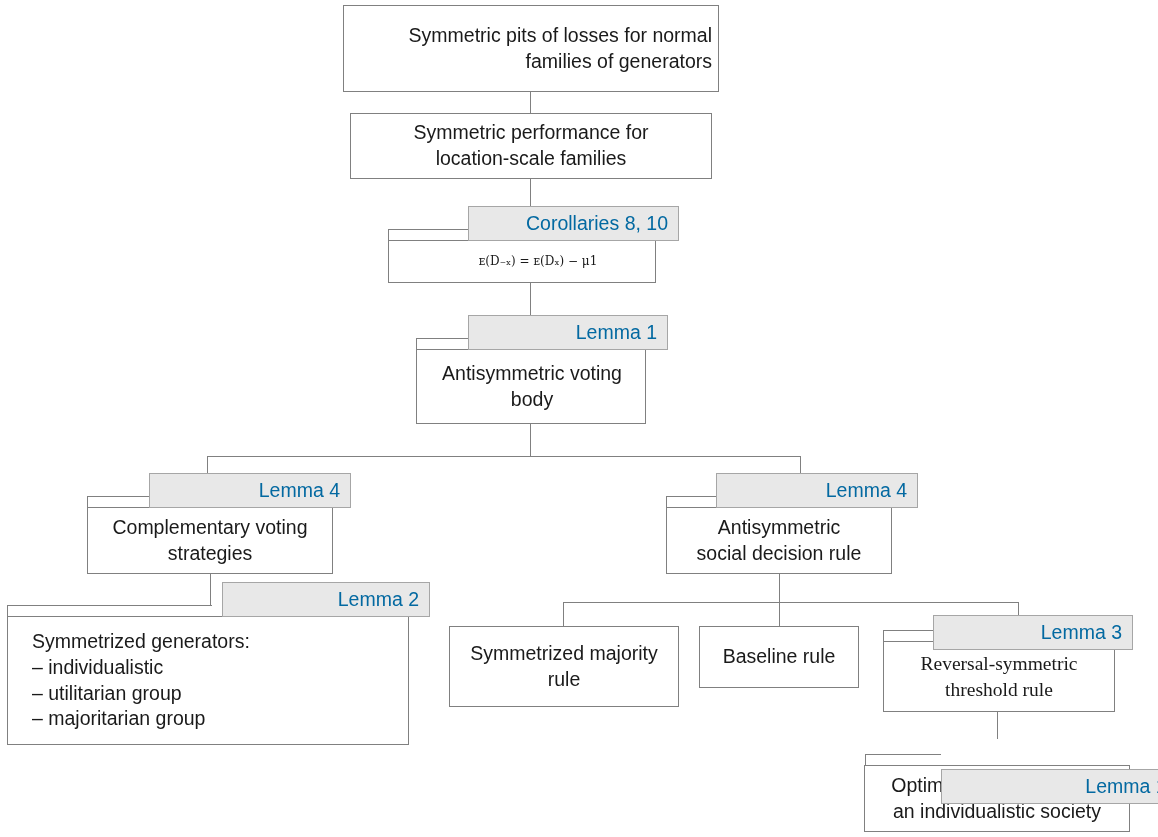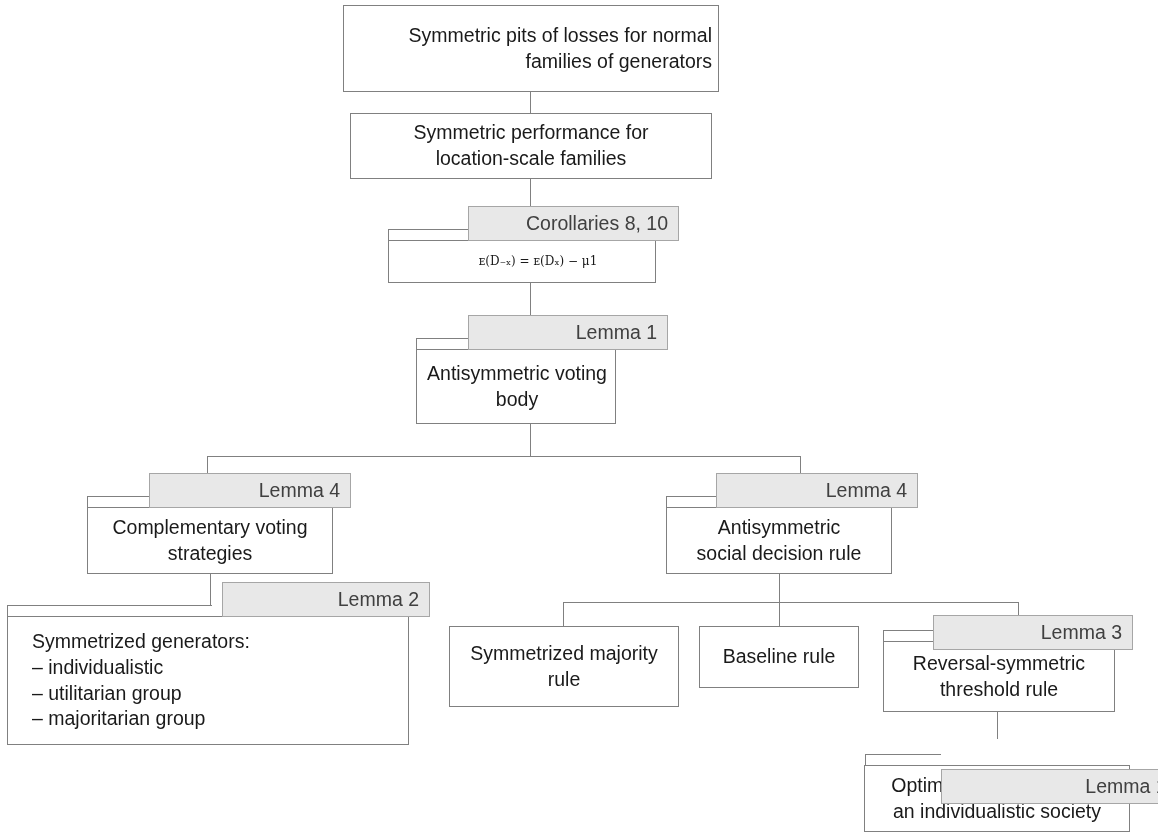--- a/index.html
+++ b/index.html
@@ -64,21 +64,21 @@
     position: absolute;
     box-sizing: border-box;
     border: 1px solid #a6a6a6;
     background: #e8e8e8;
     display: flex;
     align-items: center;
     justify-content: flex-end;
     padding-right: 10px;
     font-size: 19.5px;
     line-height: 1;
-    color: #404040;
+    color: #0369a1;
     z-index: 3;
   }
   .badge .btxt { display: block; }
 </style>
 </head>
 <body>
 
 <div id="canvas">
 
   <div class="conn v" style="left:530px; top:91px; height:22px;"></div>
@@ -130,21 +130,21 @@
 location-scale families</span>
   </div>
 
   <div class="node formula" style="left:388px; top:240px; width:268px; height:43px;">
     <span class="txt">ᴇ(D₋ₓ) = ᴇ(Dₓ) − μ1</span>
   </div>
   <div class="badge" style="left:468px; top:206px; width:211px; height:35px;">
     <span class="btxt">Corollaries 8, 10</span>
   </div>
 
-  <div class="node" style="left:416px; top:349px; width:200px; height:75px;padding-left:8px;">
+  <div class="node" style="left:416px; top:349px; width:230px; height:75px;padding-left:8px;">
     <span class="txt">Antisymmetric voting
 body</span>
   </div>
   <div class="badge" style="left:468px; top:315px; width:200px; height:35px;">
     <span class="btxt">Lemma 1</span>
   </div>
 
   <div class="node" style="left:87px; top:507px; width:246px; height:67px;">
     <span class="txt">Complementary voting
 strategies</span>
@@ -173,21 +173,21 @@
 
   <div class="node" style="left:449px; top:626px; width:230px; height:81px;">
     <span class="txt">Symmetrized majority
 rule</span>
   </div>
 
   <div class="node" style="left:699px; top:626px; width:160px; height:62px;">
     <span class="txt">Baseline rule</span>
   </div>
 
-  <div class="node" style="left:883px; top:641px; width:232px; height:71px;">
+  <div class="node" style="left:883px; top:641px; width:232px; height:71px;font-family:Liberation Serif, serif;">
     <span class="txt">Reversal-symmetric
 threshold rule</span>
   </div>
   <div class="badge" style="left:933px; top:615px; width:200px; height:35px;">
     <span class="btxt">Lemma 3</span>
   </div>
 
   <div class="node" style="left:864px; top:765px; width:266px; height:67px;">
     <span class="txt">Optimal threshold rule in
 an individualistic society</span>

